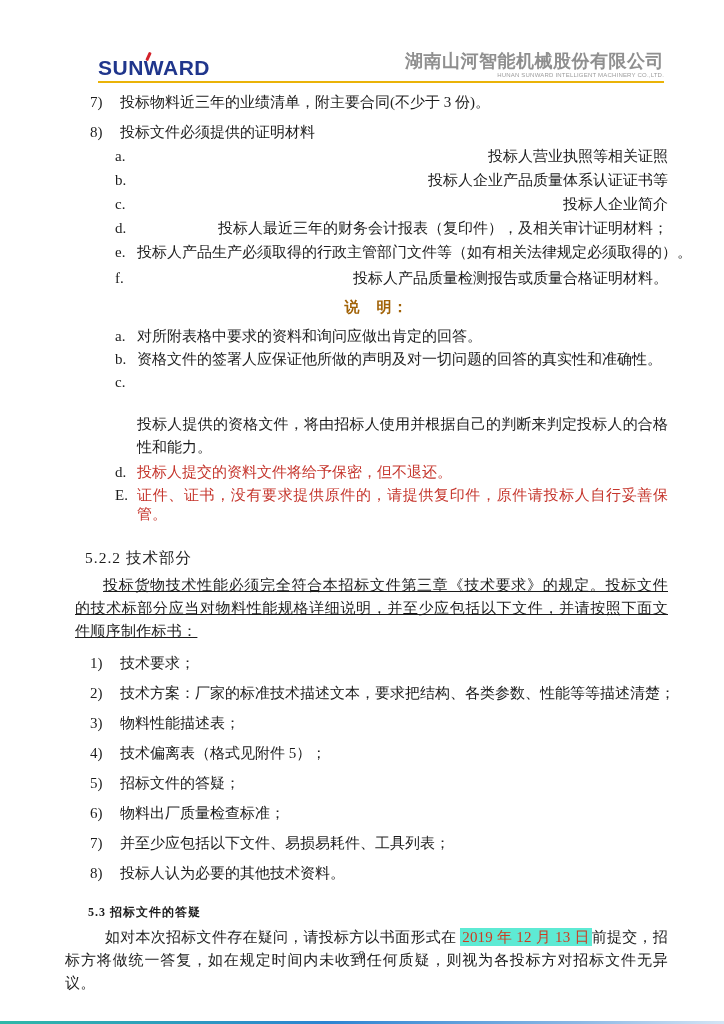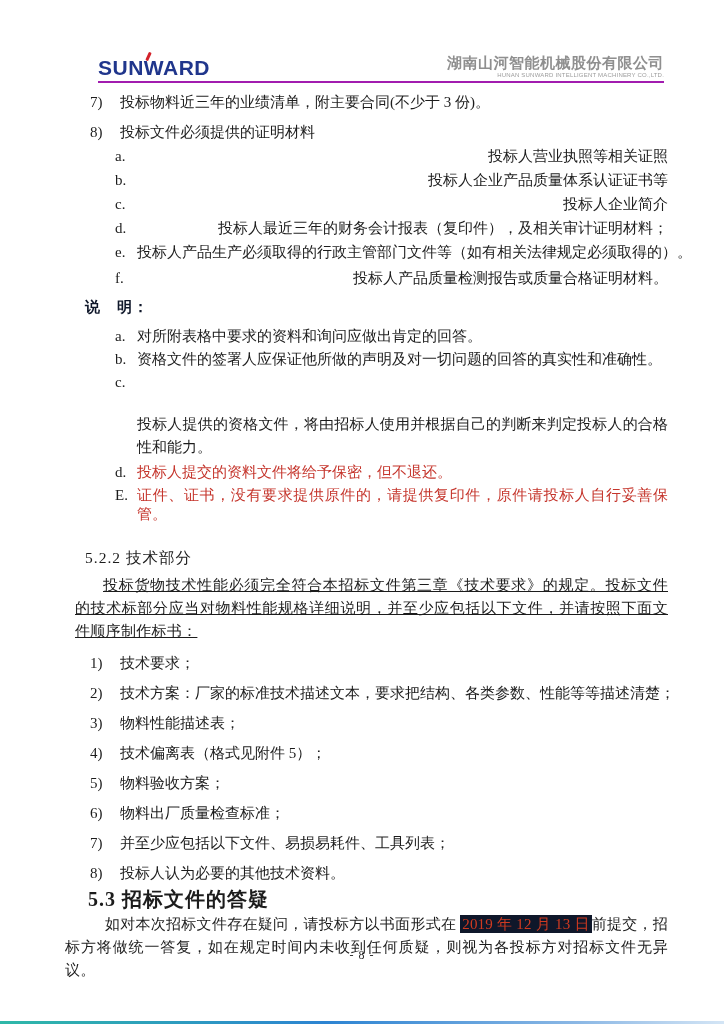--- a/index.html
+++ b/index.html
@@ -7,37 +7,37 @@
   .page {
     position:relative; width:724px; height:1024px; margin:0 auto;
     background:#ffffff; overflow:hidden;
     font-family:"Liberation Serif","DejaVu Serif",serif;
     color:#1c1c1c; font-size:15px;
   }
 
   
   .header {
     position:absolute; top:48px; left:98px; right:60px; height:35px;
-    border-bottom:2px solid #a21caf;
+    border-bottom:2px solid #eab308;
     display:flex; justify-content:space-between; align-items:flex-end;
     padding-bottom:3px;
   }
   .logo {
     position:relative; font-family:"Liberation Sans","DejaVu Sans",sans-serif;
     font-weight:bold; font-style:normal; font-size:21px; letter-spacing:.5px;
     color:#20368c; line-height:1;
   }
   .logo-accent {
     position:absolute; left:49px; top:-5px; width:3px; height:9px;
     background:#d3222a; transform:rotate(24deg); border-radius:1px;
   }
   .company { text-align:right; line-height:1.05; }
   .company-cn {
     font-family:"Liberation Sans","DejaVu Sans",sans-serif;
-    font-weight:bold; font-size:15px; color:#8f8f8f; letter-spacing:.5px;
+    font-weight:bold; font-size:18px; color:#8f8f8f; letter-spacing:.5px;
   }
   .company-en {
     font-family:"Liberation Sans","DejaVu Sans",sans-serif;
     font-size:6px; color:#9c9c9c; letter-spacing:.2px; margin-top:1px;
   }
 
   
   .content { position:absolute; top:86px; left:62px; right:56px; }
 
   .row { display:flex; line-height:20px; }
@@ -48,22 +48,22 @@
   .top-items .row7 { margin-top:6px; }
   .top-items .row8 { margin-top:10px; }
 
   .cert { padding-left:53px; }
   .cert .row { line-height:19px; margin-top:5px; }
   .cert .row .num { flex:0 0 22px; }
   .cert .row .txt { white-space:nowrap;text-align:right; }
   .cert .row.gap { margin-top:7px; }
 
   .note-heading {
-    margin-top:10px; margin-left:23px; color:#0f172a; font-weight:bold;
-    line-height:19px; letter-spacing:1px;
+    margin-top:10px; margin-left:23px; color:#a16207; font-weight:bold;
+    line-height:19px; letter-spacing:1px;text-align:center;
   }
 
   .notes { padding-left:53px; }
   .notes .row { line-height:19px; margin-top:4px; }
   .notes .row:first-child { margin-top:10px; }
   .notes .row .num { flex:0 0 22px; }
   .notes .row .txt { max-width:565px; text-align:justify; }
   .notes .row.wrap .txt { line-height:23px;margin-top:40px; }
   .notes .row.red { color:#c5352c; }
   .notes .row.red .num { color:#1c1c1c; }
@@ -73,29 +73,29 @@
   .para522 {
     margin-top:7px; margin-left:13px; line-height:23px;
     text-indent:28px; text-align:justify; letter-spacing:.3px;text-decoration:underline;
   }
 
   .tech { padding-left:28px; margin-top:2px; }
   .tech .row { line-height:20px; margin-top:10px; }
   .tech .row .txt { white-space:nowrap; }
 
   .h53 {
-    margin-top:5px; margin-left:26px; font-weight:bold; font-size:20px;
+    margin-top:18px; margin-left:26px; font-weight:bold; font-size:12px;
     line-height:22px; letter-spacing:1px;
   }
   .para53 {
     margin-top:3px; margin-left:3px; line-height:23px;
     text-indent:40px; text-align:justify; letter-spacing:.2px;
   }
   .hl {
-    background:#0f172a; color:#d03a20; padding:1px 2px;
+    background:#5eead4; color:#d03a20; padding:1px 2px;
   }
 
   .page-number {
     position:absolute; top:948px; left:0; right:0; text-align:center;
     font-size:12px; letter-spacing:1px; color:#2a2a2a;
   }
 
   .footer-bar {
     position:absolute; bottom:0; left:0; right:0; height:3px;
     background:linear-gradient(to right,#17b09e 0%,#1576cd 45%,#7fb0e2 80%,#cfe2f4 100%);
@@ -198,21 +198,21 @@
       <div class="row">
         <span class="num">3)</span>
         <span class="txt">物料性能描述表；</span>
       </div>
       <div class="row">
         <span class="num">4)</span>
         <span class="txt">技术偏离表（格式见附件 5）；</span>
       </div>
       <div class="row">
         <span class="num">5)</span>
-        <span class="txt">物料验收方案；</span>
+        <span class="txt">招标文件的答疑；</span>
       </div>
       <div class="row">
         <span class="num">6)</span>
         <span class="txt">物料出厂质量检查标准；</span>
       </div>
       <div class="row">
         <span class="num">7)</span>
         <span class="txt">并至少应包括以下文件、易损易耗件、工具列表；</span>
       </div>
       <div class="row">

